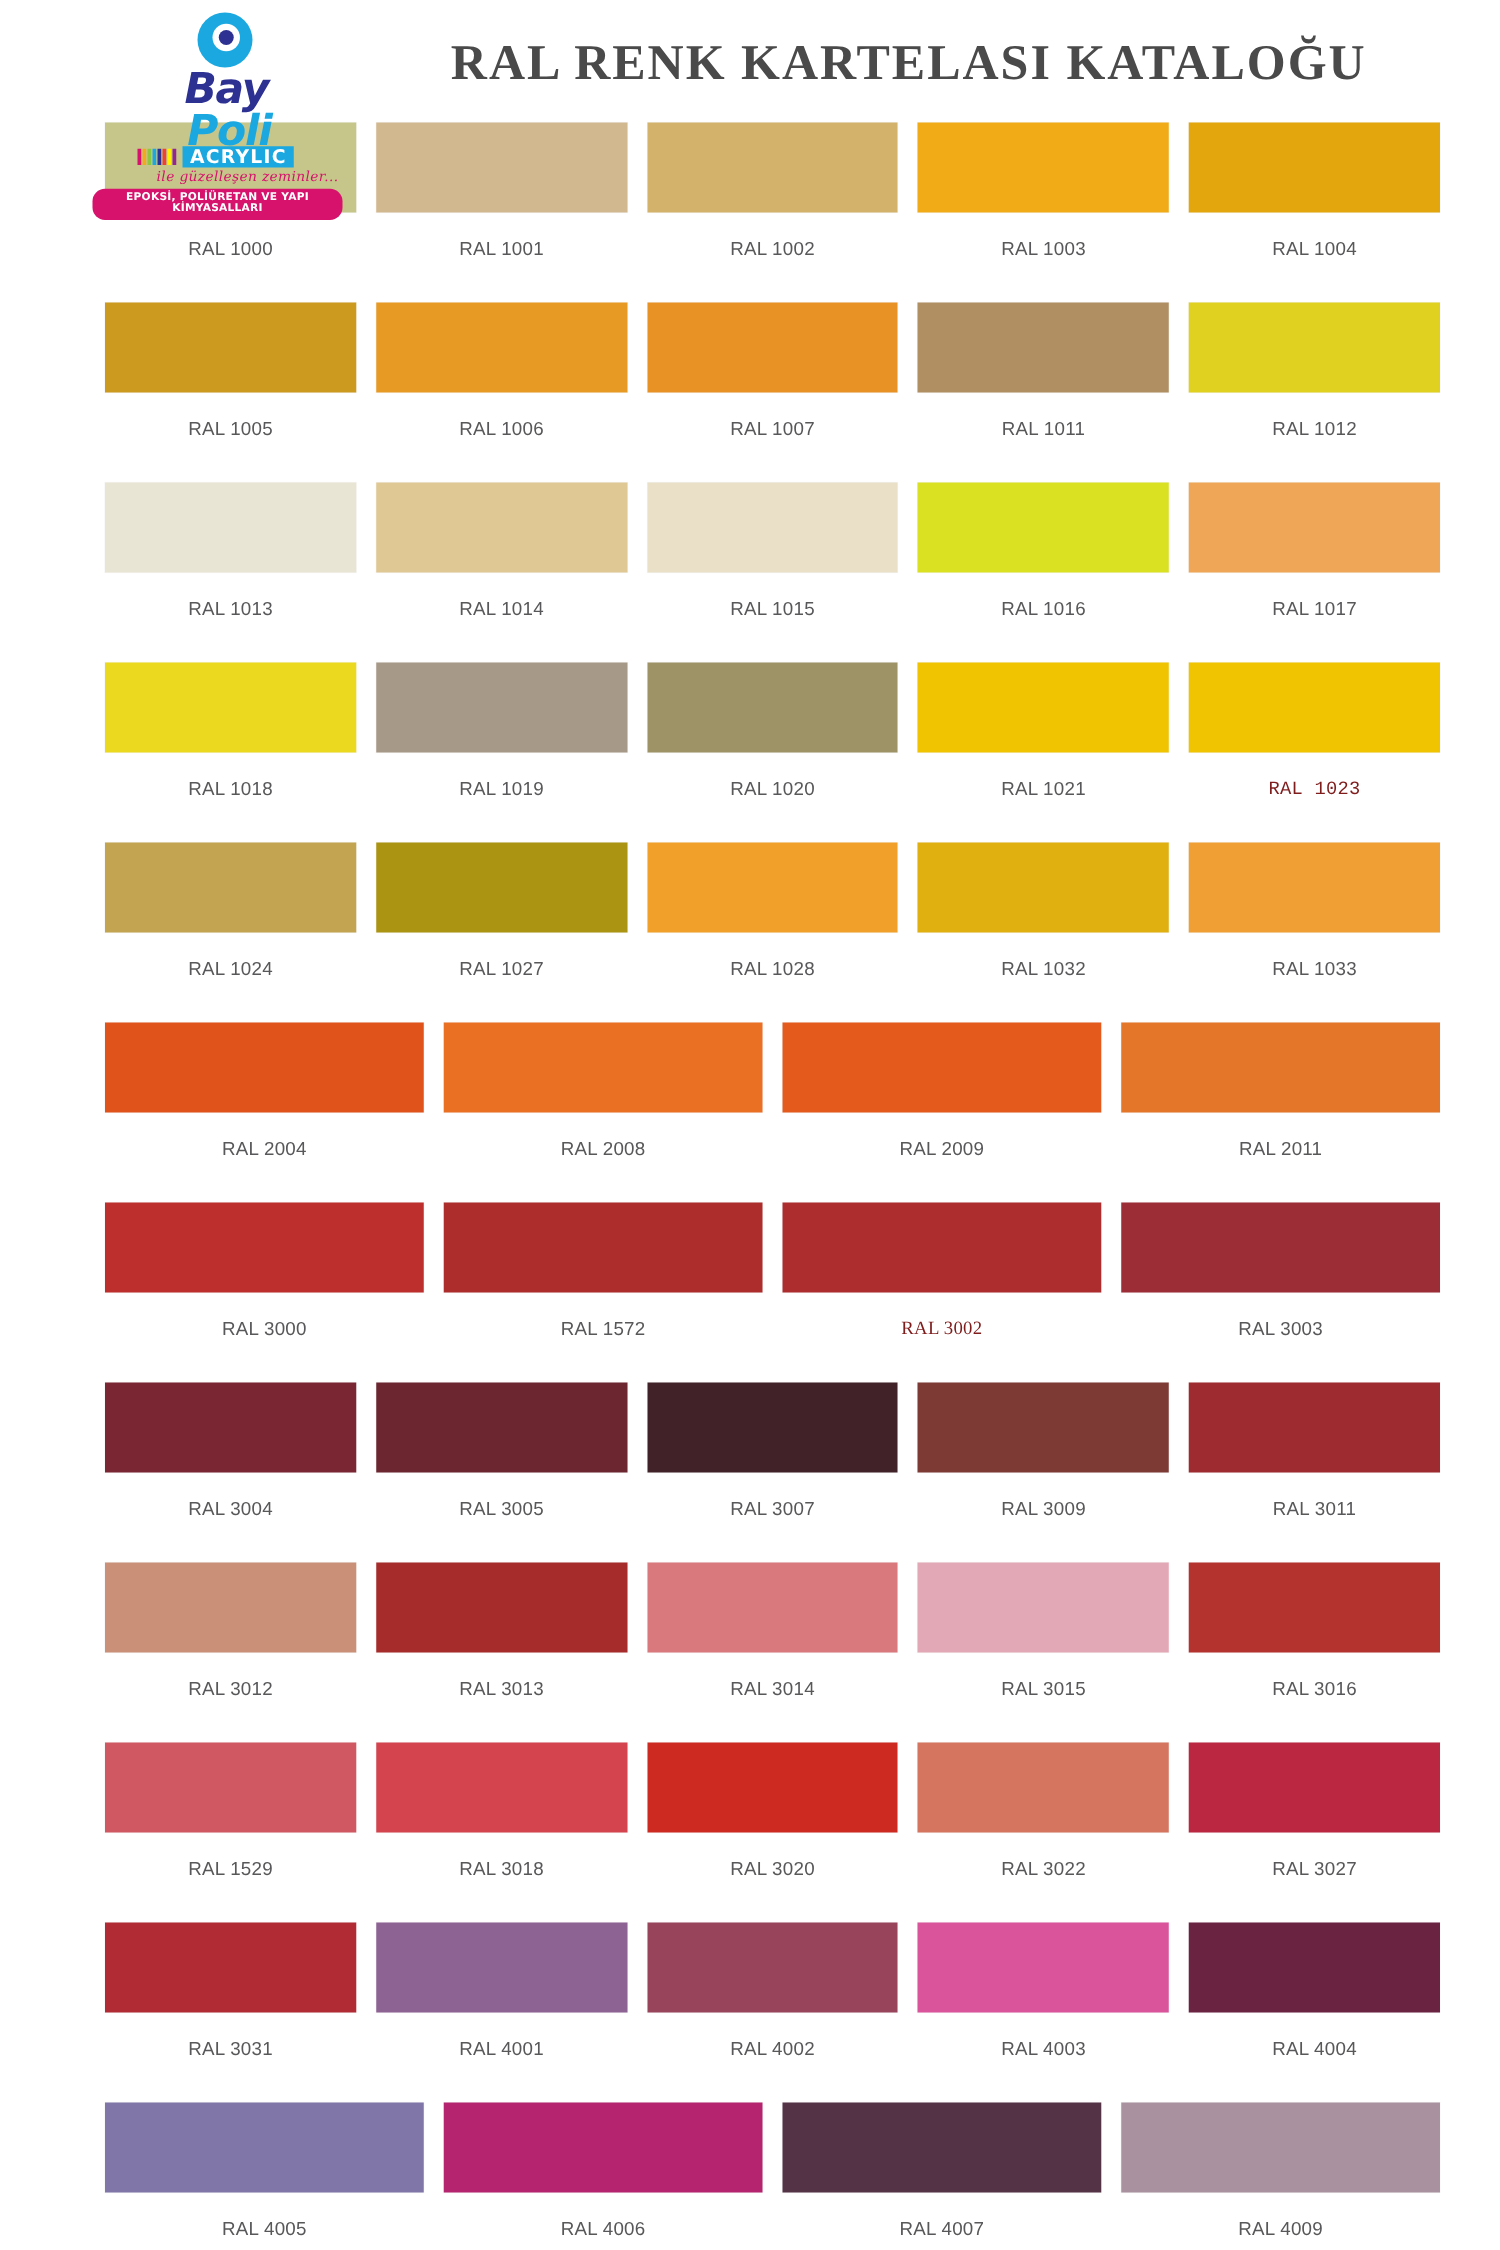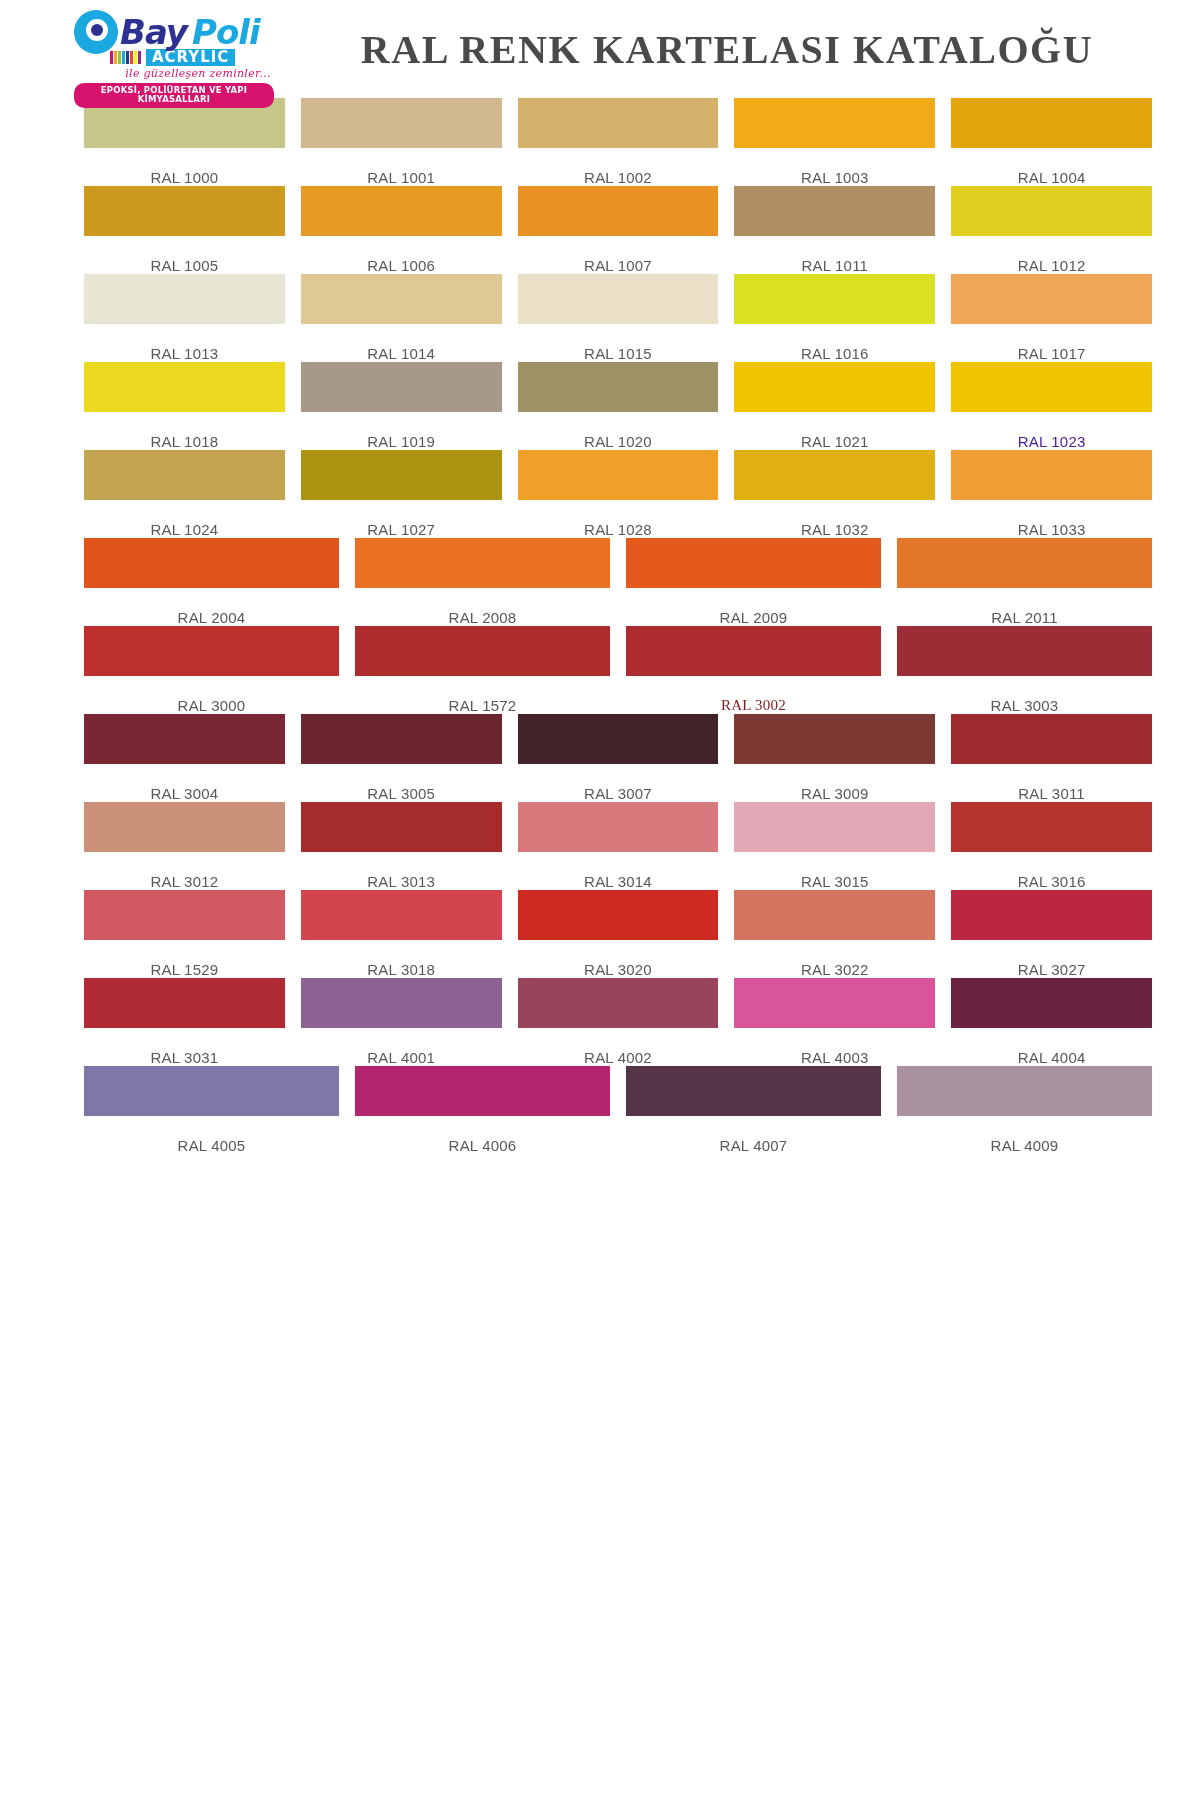--- a/index.html
+++ b/index.html
@@ -24,20 +24,21 @@
     width: 214px;
     flex: 0 0 214px;
     position: relative;
     padding-top: 4px;
   }
   .logo-main {
     display: flex;
     align-items: center;
     line-height: 1;
     position: relative;
+    flex-direction: column;
   }
   .logo-mark {
     width: 44px;
     height: 44px;
     border-radius: 50%;
     background: #1ba8e0;
     position: relative;
     flex: 0 0 44px;
     margin-right: 2px;
   }
@@ -138,21 +139,21 @@
     padding-right: 8px;
     white-space: nowrap;
   }
 
   
   .grid {
     padding: 0 48px 0 84px;
   }
   .row {
     display: flex;
-    height: 88px;
+    height: 144px;
   }
   .cell {
     flex: 1 1 0;
     padding-right: 16px;
     display: flex;
     flex-direction: column;
   }
   .cell:last-child { padding-right: 0; }
 
   .swatch {
@@ -279,21 +280,21 @@
       <div class="cell">
         <div class="swatch" style="background: rgb(157, 147, 103);"></div>
         <div class="swatch-label" style="color: rgb(88, 88, 90);">RAL 1020</div>
       </div>
       <div class="cell">
         <div class="swatch" style="background: rgb(240, 196, 0);"></div>
         <div class="swatch-label" style="color: rgb(88, 88, 90);">RAL 1021</div>
       </div>
       <div class="cell">
         <div class="swatch" style="background: rgb(240, 196, 0);"></div>
-        <div class="swatch-label" style="color: #4c1d95;">RAL 1023</div>
+        <div class="swatch-label" style="color: #7f1d1d; font-family: Liberation Mono, monospace;">RAL 1023</div>
       </div>
     </div>
     <div class="row">
       <div class="cell">
         <div class="swatch" style="background: rgb(194, 164, 81);"></div>
         <div class="swatch-label" style="color: rgb(88, 88, 90);">RAL 1024</div>
       </div>
       <div class="cell">
         <div class="swatch" style="background: rgb(172, 148, 19);"></div>
         <div class="swatch-label" style="color: rgb(88, 88, 90);">RAL 1027</div>

